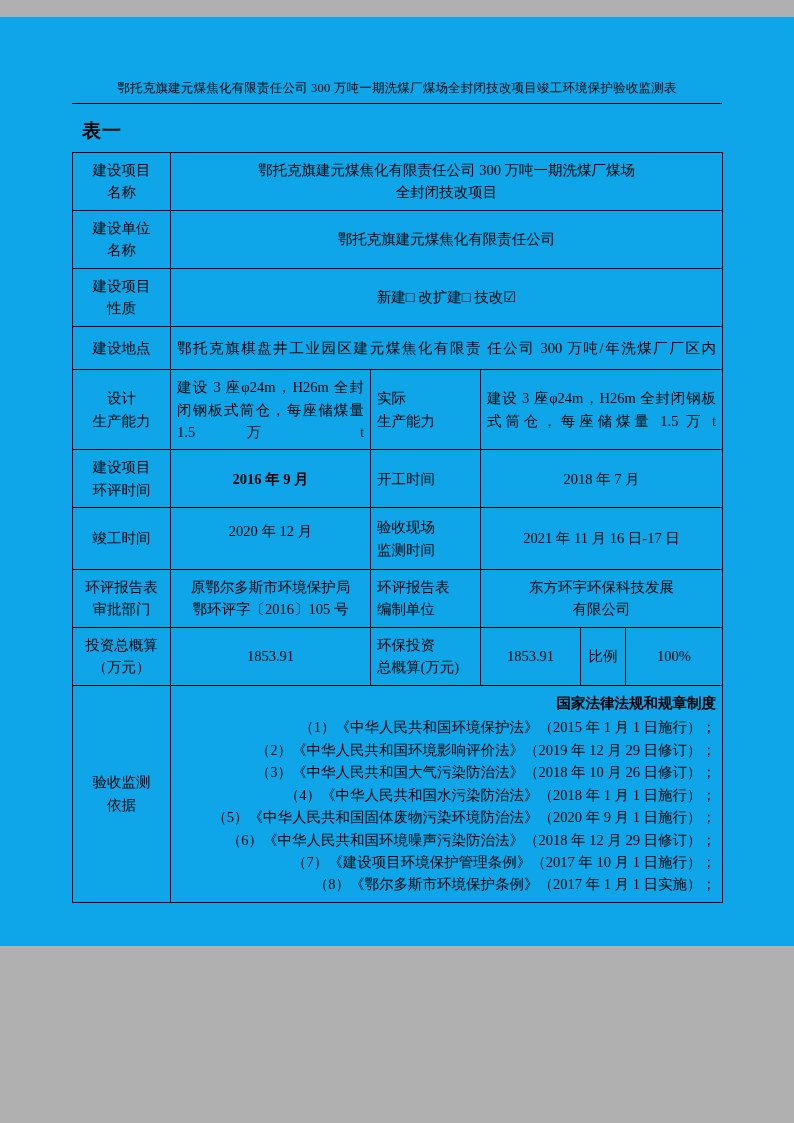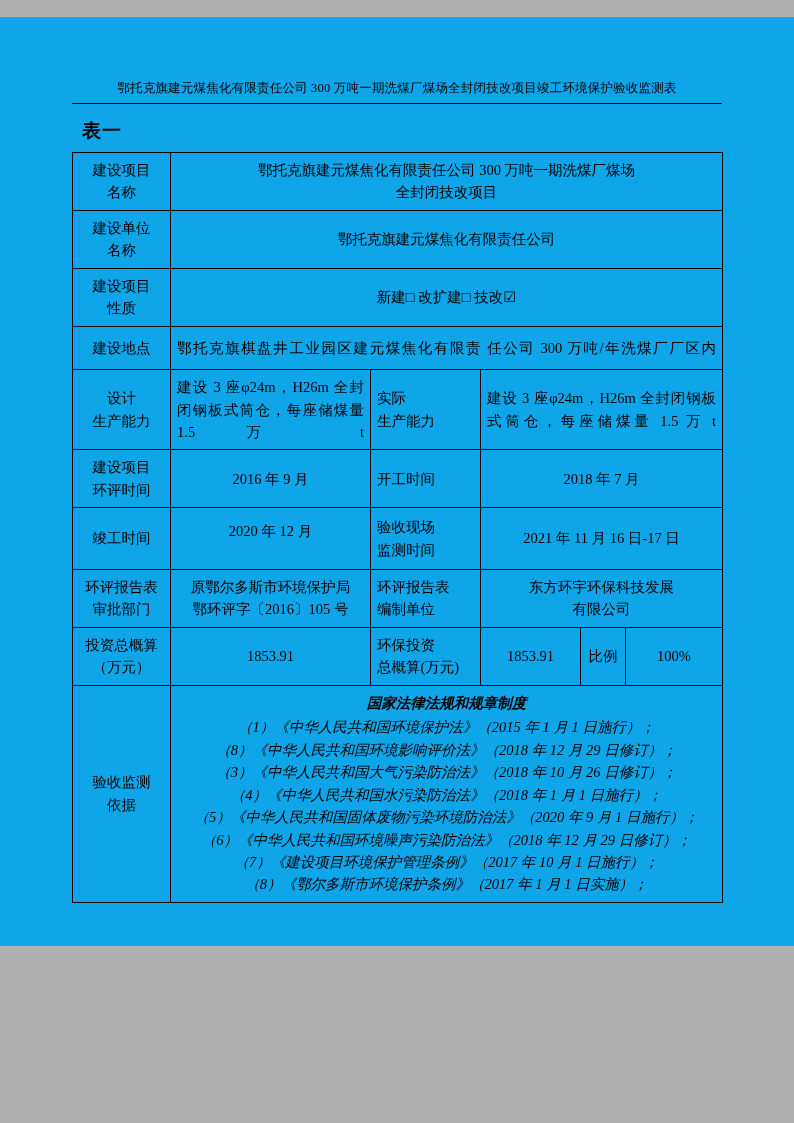--- a/index.html
+++ b/index.html
@@ -52,26 +52,25 @@
   }
   .lbl {
     text-align: center;
     width: 98px;
   }
   .ctr { text-align: center; }
   .just { text-align: justify; text-align-last: justify; }
   .mid-lbl { }
   .cell-pad { padding-left: 10px; padding-right: 10px; }
   .basis-cell {
-    text-align: center;
+    text-align: right;
     padding: 8px 10px 8px 12px;
     vertical-align: top;
     font-size: 14.5px;
     line-height: 2.05;
-    font-style: italic;
   }
   .basis-title {
     font-weight: bold;
     margin-bottom: 2px;
   }
   .basis-item {
     text-indent: 0;
   }
   .footer {
     position: absolute;
@@ -155,21 +154,21 @@
           <div>生产能力</div>
         </td>
         <td class="just cell-pad" colspan="3">建设 3 座φ24m，H26m 全封闭钢板式筒仓，每座储煤量 1.5 万 t</td>
       </tr>
 
       <tr>
         <td class="lbl">
           <div>建设项目</div>
           <div>环评时间</div>
         </td>
-        <td class="ctr" style="padding-top:12px;padding-bottom:12px;">2016 年 9 月</td>
+        <td class="ctr" style="padding-top:12px;padding-bottom:12px;font-weight:bold;">2016 年 9 月</td>
         <td class="mid-lbl">开工时间</td>
         <td class="ctr" colspan="3">2018 年 7 月</td>
       </tr>
 
       <tr>
         <td class="lbl">竣工时间</td>
         <td class="ctr" style="padding-top:12px;padding-bottom:26px;">2020 年 12 月</td>
         <td class="mid-lbl">
           <div>验收现场</div>
           <div>监测时间</div>
@@ -214,21 +213,21 @@
 
       <tr>
         <td class="lbl">
           <div>验收监测</div>
           <div>依据</div>
         </td>
         <td class="basis-cell" colspan="5">
           <div class="basis-title">国家法律法规和规章制度</div>
           <div id="basis-list">
                 <div class="basis-item">（1）《中华人民共和国环境保护法》（2015 年 1 月 1 日施行）；</div>
-                <div class="basis-item">（8）《中华人民共和国环境影响评价法》（2018 年 12 月 29 日修订）；</div>
+                <div class="basis-item">（2）《中华人民共和国环境影响评价法》（2019 年 12 月 29 日修订）；</div>
                 <div class="basis-item">（3）《中华人民共和国大气污染防治法》（2018 年 10 月 26 日修订）；</div>
                 <div class="basis-item">（4）《中华人民共和国水污染防治法》（2018 年 1 月 1 日施行）；</div>
                 <div class="basis-item">（5）《中华人民共和国固体废物污染环境防治法》（2020 年 9 月 1 日施行）；</div>
                 <div class="basis-item">（6）《中华人民共和国环境噪声污染防治法》（2018 年 12 月 29 日修订）；</div>
                 <div class="basis-item">（7）《建设项目环境保护管理条例》（2017 年 10 月 1 日施行）；</div>
                 <div class="basis-item">（8）《鄂尔多斯市环境保护条例》（2017 年 1 月 1 日实施）；</div>
               </div>
         </td>
       </tr>
     </tbody>

